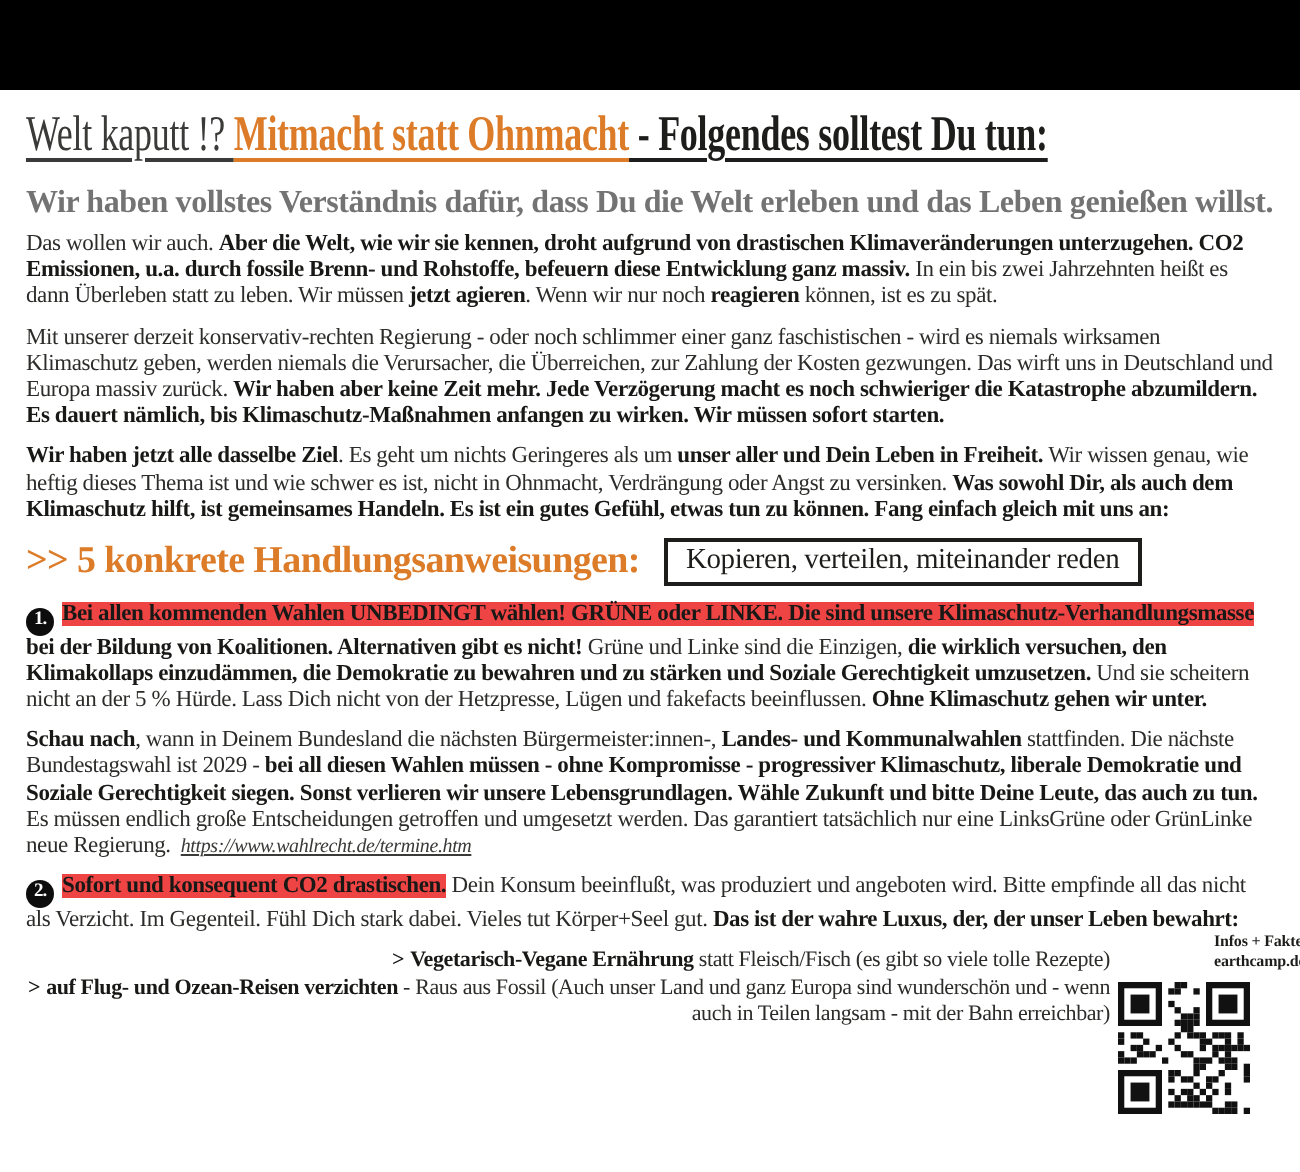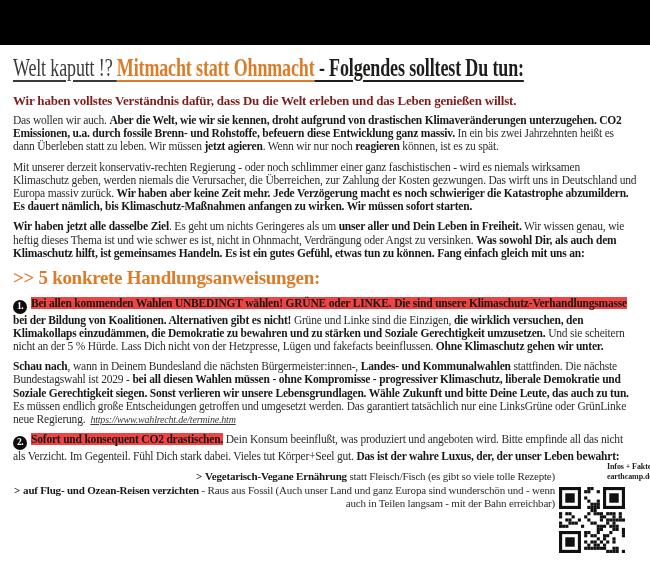--- a/index.html
+++ b/index.html
@@ -5,21 +5,21 @@
   html,body{margin:0;padding:0;background:#fff;}
   .page{width:650px;height:562px;overflow:hidden;background:#fff;position:relative;
         font-family:Liberation Serif, serif;color:#2c2c2a;}
   .topbar{height:45px;background:#000;width:100%;}
   .content{padding:0 13px;}
   .title{margin:8px 0 0 0;font-size:25px;white-space:nowrap;transform:scaleX(0.72);transform-origin:0 50%;
          font-weight:700;letter-spacing:-0.2px;line-height:1.2;}
   .title .t-plain{font-weight:400;color:#3a3a38;text-decoration:underline;text-underline-offset:4px;text-decoration-thickness:2px;}
   .title .t-accent{color:#DC7B28;text-decoration:underline;text-underline-offset:4px;text-decoration-thickness:2px;}
   .title .t-rest{color:#1d1d1b;text-decoration:underline;text-underline-offset:4px;text-decoration-thickness:2px;}
-  .intro{font-size:13px;font-weight:700;color:#7f1d1d;margin:10px 0 5px 0;letter-spacing:-0.2px;}
+  .intro{font-size:16px;font-weight:700;color:#737373;margin:10px 0 5px 0;letter-spacing:-0.2px;}
   .body-p{font-size:11.5px;line-height:13.2px;letter-spacing:-0.2px;margin:0 0 7px 0;}
   .r{font-weight:400;color:#2c2c2a;}
   .b{font-weight:700;color:#181816;}
   .hl{background:#ef4444;}
   .cta-row{display:flex;align-items:center;gap:12px;margin:2px 0 8px 0;}
   .cta-heading{color:#DC7B28;font-weight:700;font-size:19px;letter-spacing:-0.3px;white-space:nowrap;}
   .cta-box{border:2px solid #1d1d1b;padding:1px 9px 2px 9px;font-size:14.5px;color:#1d1d1b;
            letter-spacing:-0.2px;white-space:nowrap;}
   .badge{display:inline-flex;align-items:center;justify-content:center;width:14px;height:14px;
          border-radius:50%;background:#0d0d0d;color:#fff;font-weight:700;font-size:9.5px;
@@ -46,20 +46,21 @@
     <div class="intro">Wir haben vollstes Verständnis dafür, dass Du die Welt erleben und das Leben genießen willst.</div>
 
     <p class="body-p"><span class="r">Das wollen wir auch. </span><span class="b">Aber die Welt, wie wir sie kennen, droht aufgrund von drastischen Klimaveränderungen unterzugehen. CO2 Emissionen, u.a. durch fossile Brenn- und Rohstoffe, befeuern diese Entwicklung ganz massiv.</span><span class="r"> In ein bis zwei Jahrzehnten heißt es dann Überleben statt zu leben. Wir müssen </span><span class="b">jetzt agieren</span><span class="r">. Wenn wir nur noch </span><span class="b">reagieren</span><span class="r"> können, ist es zu spät.</span></p>
 
     <p class="body-p"><span class="r">Mit unserer derzeit konservativ-rechten Regierung - oder noch schlimmer einer ganz faschistischen - wird es niemals wirksamen Klimaschutz geben, werden niemals die Verursacher, die Überreichen, zur Zahlung der Kosten gezwungen. Das wirft uns in Deutschland und Europa massiv zurück. </span><span class="b">Wir haben aber keine Zeit mehr. Jede Verzögerung macht es noch schwieriger die Katastrophe abzumildern. Es dauert nämlich, bis Klimaschutz-Maßnahmen anfangen zu wirken. Wir müssen sofort starten.</span></p>
 
     <p class="body-p"><span class="b">Wir haben jetzt alle dasselbe Ziel</span><span class="r">. Es geht um nichts Geringeres als um </span><span class="b">unser aller und Dein Leben in Freiheit.</span><span class="r"> Wir wissen genau, wie heftig dieses Thema ist und wie schwer es ist, nicht in Ohnmacht, Verdrängung oder Angst zu versinken. </span><span class="b">Was sowohl Dir, als auch dem Klimaschutz hilft, ist gemeinsames Handeln. Es ist ein gutes Gefühl, etwas tun zu können. Fang einfach gleich mit uns an:</span></p>
 
     <div class="cta-row">
       <span class="cta-heading">&gt;&gt; 5 konkrete Handlungsanweisungen:</span>
+      <span class="cta-box">Kopieren, verteilen, miteinander reden</span>
     </div>
 
     <p class="body-p"><span class="badge">1.</span><span class="b hl">Bei allen kommenden Wahlen UNBEDINGT wählen! GRÜNE oder LINKE.</span><span class="b hl"> Die sind unsere Klimaschutz-Verhandlungsmasse</span><span class="b"> bei der Bildung von Koalitionen. Alternativen gibt es nicht!</span><span class="r"> Grüne und Linke sind die Einzigen, </span><span class="b">die wirklich versuchen, den Klimakollaps einzudämmen, die Demokratie zu bewahren und zu stärken und Soziale Gerechtigkeit umzusetzen.</span><span class="r"> Und sie scheitern nicht an der 5 % Hürde. Lass Dich nicht von der Hetzpresse, Lügen und fakefacts beeinflussen. </span><span class="b">Ohne Klimaschutz gehen wir unter.</span></p>
 
     <p class="body-p"><span class="b">Schau nach</span><span class="r">, wann in Deinem Bundesland die nächsten Bürgermeister:innen-, </span><span class="b">Landes- und Kommunalwahlen</span><span class="r"> stattfinden. Die nächste Bundestagswahl ist 2029 - </span><span class="b">bei all diesen Wahlen müssen - ohne Kompromisse - progressiver Klimaschutz, liberale Demokratie und Soziale Gerechtigkeit siegen. Sonst verlieren wir unsere Lebensgrundlagen. Wähle Zukunft und bitte Deine Leute, das auch zu tun.</span><span class="r"> Es müssen endlich große Entscheidungen getroffen und umgesetzt werden. Das garantiert tatsächlich nur eine LinksGrüne oder GrünLinke neue Regierung.</span><a class="link">https://www.wahlrecht.de/termine.htm</a></p>
 
     <p class="body-p"><span class="badge">2.</span><span class="b hl">Sofort und konsequent CO2 drastischen.</span><span class="r"> Dein Konsum beeinflußt, was produziert und angeboten wird. Bitte empfinde all das nicht als Verzicht. Im Gegenteil. Fühl Dich stark dabei. Vieles tut Körper+Seel gut. </span><span class="b">Das ist der wahre Luxus, der, der unser Leben bewahrt:</span></p>
 
     <div class="bottom-row">
       <div class="bullets">

